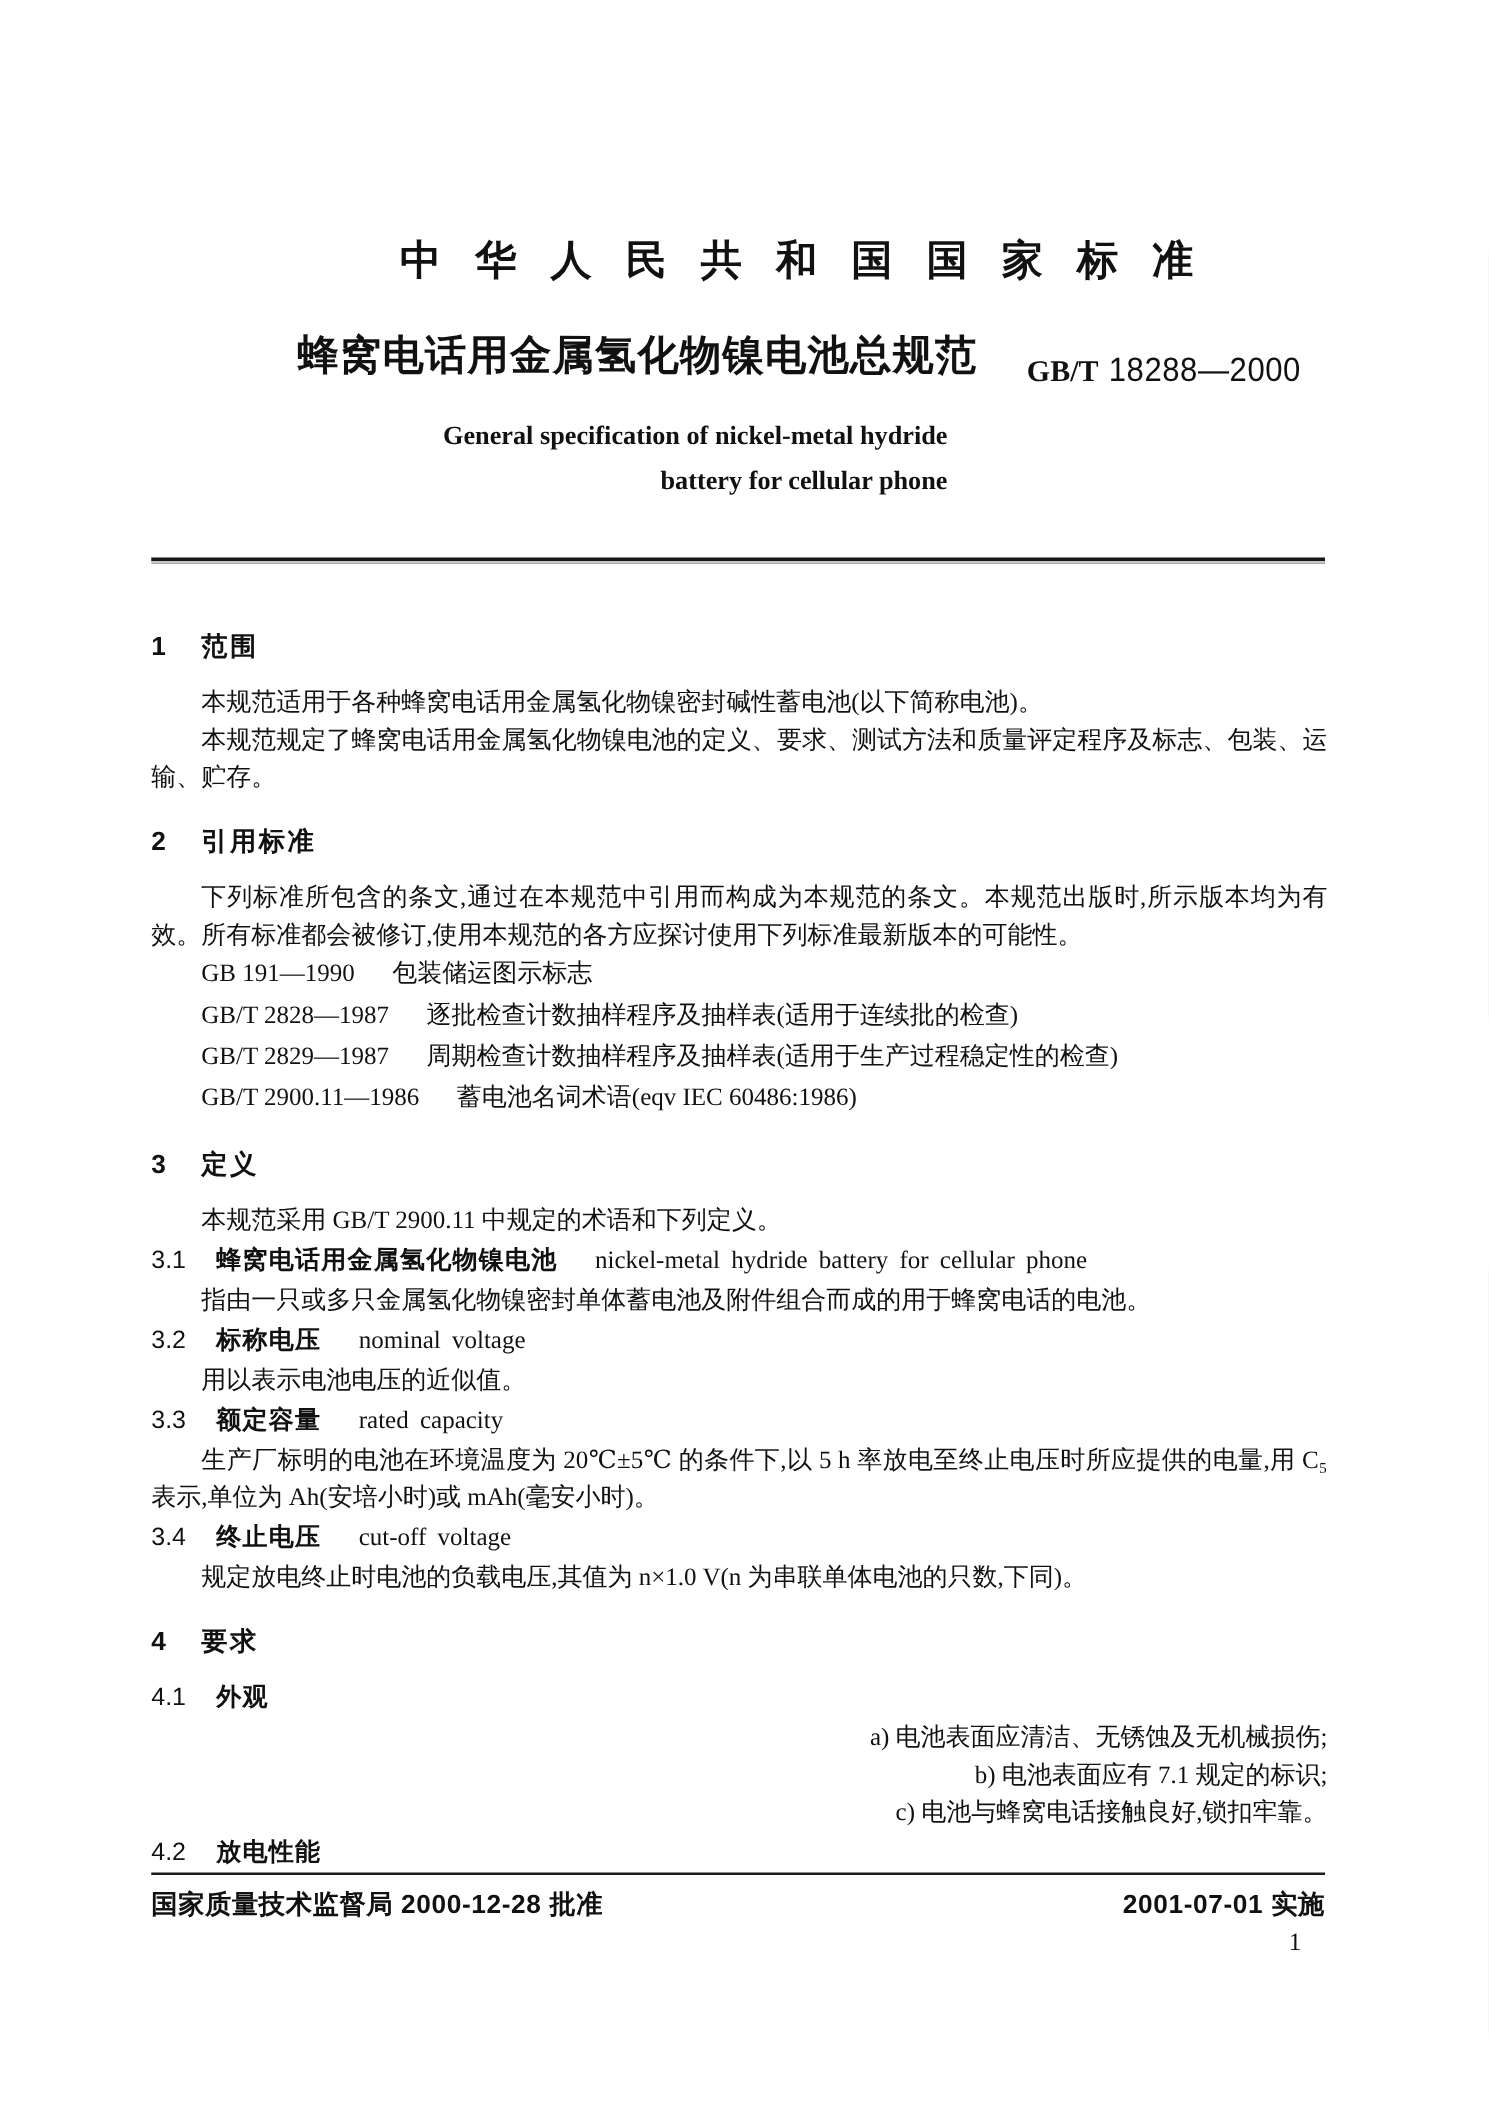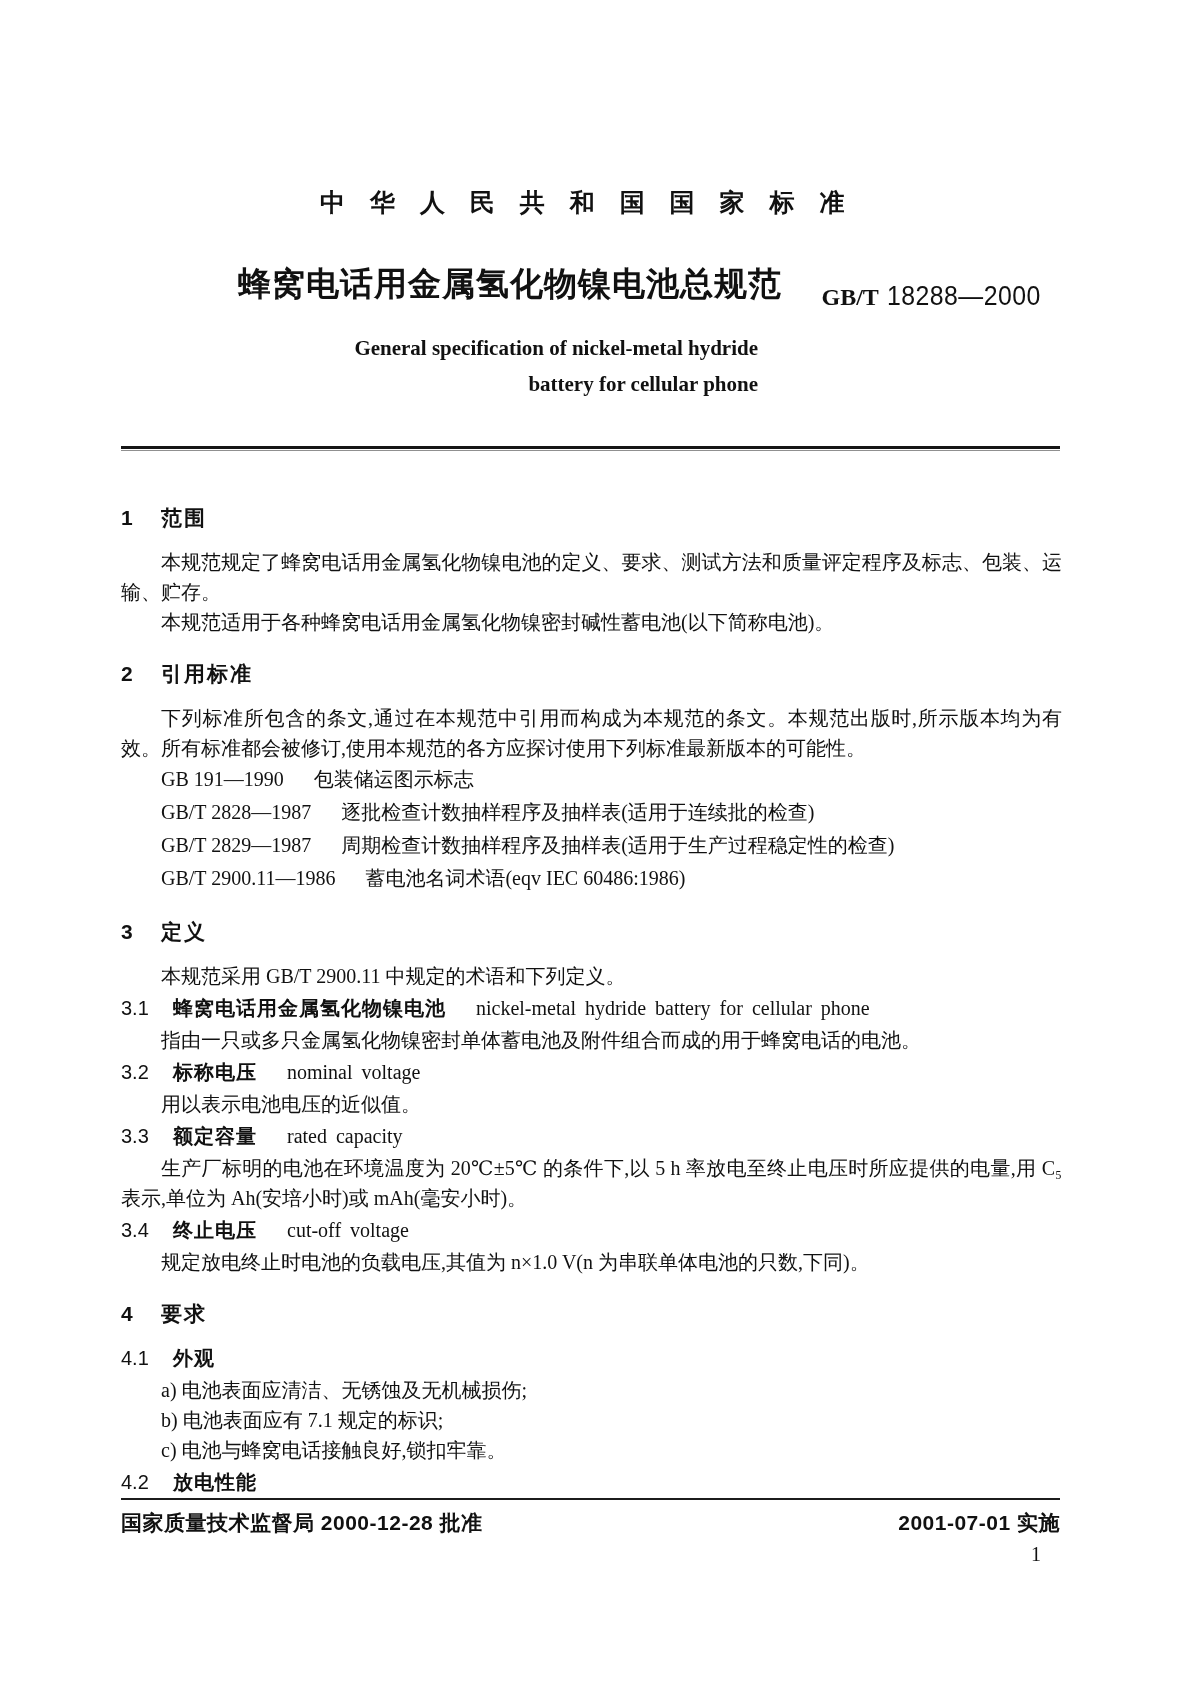--- a/index.html
+++ b/index.html
@@ -9,21 +9,21 @@
     background:#ffffff;
     color:#111;
     font-family:"Liberation Serif","DejaVu Serif",serif;
     overflow:hidden;
     margin:0 auto;
   }
   
   .nat-label{
     position:absolute;left:320px;top:186px;
     font-family:"Liberation Sans","DejaVu Sans",sans-serif;
-    font-weight:bold;font-size:25px;letter-spacing:9px;white-space:nowrap;
+    font-weight:bold;font-size:33px;letter-spacing:9px;white-space:nowrap;
   }
   .title-zh{
     position:absolute;left:238px;top:262px;
     font-family:"Liberation Sans","DejaVu Sans",sans-serif;
     font-weight:bold;font-size:33px;letter-spacing:1px;white-space:nowrap;
   }
   .std-code{
     position:absolute;right:137px;top:281px;
     white-space:nowrap;display:flex;align-items:baseline;gap:8px;
   }
@@ -67,21 +67,21 @@
     font-family:"Liberation Sans","DejaVu Sans",sans-serif;
     font-weight:bold;font-size:20px;margin-left:18px;letter-spacing:1px;
   }
   .h2 .h2en{
     font-family:"Liberation Serif","DejaVu Serif",serif;
     font-size:20px;margin-left:30px;word-spacing:4px;
   }
   .para{margin:0;text-indent:2em;text-align:justify;}
   .ref{margin:0;padding-left:2em;line-height:33px;white-space:nowrap;}
   .ref .code{margin-right:30px;}
-  .item{padding-left:2em;line-height:30px;}
+  .item{padding-left:2em;line-height:30px;text-align:right;}
   
   .rule-bottom{
     position:absolute;left:121px;top:1498px;width:939px;height:2px;background:#1c1c1c;
   }
   .footer-left,.footer-right{
     position:absolute;top:1509px;
     font-family:"Liberation Sans","DejaVu Sans",sans-serif;
     font-weight:bold;font-size:21px;white-space:nowrap;letter-spacing:.5px;
   }
   .footer-left{left:121px;}
@@ -107,22 +107,22 @@
 
   <div class="title-en">
     <div>General specification of nickel-metal hydride</div>
     <div>battery for cellular phone</div>
   </div>
 
   <div class="rule-top"></div>
 
   <div class="doc-body">
       <div class="h1"><span class="num">1</span><span class="h1t">范围</span></div>
+      <p class="para">本规范适用于各种蜂窝电话用金属氢化物镍密封碱性蓄电池(以下简称电池)。</p>
       <p class="para">本规范规定了蜂窝电话用金属氢化物镍电池的定义、要求、测试方法和质量评定程序及标志、包装、运输、贮存。</p>
-      <p class="para">本规范适用于各种蜂窝电话用金属氢化物镍密封碱性蓄电池(以下简称电池)。</p>
       <div class="h1"><span class="num">2</span><span class="h1t">引用标准</span></div>
       <p class="para">下列标准所包含的条文,通过在本规范中引用而构成为本规范的条文。本规范出版时,所示版本均为有效。所有标准都会被修订,使用本规范的各方应探讨使用下列标准最新版本的可能性。</p>
       <div class="ref"><span class="code">GB 191—1990</span><span class="rt">包装储运图示标志</span></div>
       <div class="ref"><span class="code">GB/T 2828—1987</span><span class="rt">逐批检查计数抽样程序及抽样表(适用于连续批的检查)</span></div>
       <div class="ref"><span class="code">GB/T 2829—1987</span><span class="rt">周期检查计数抽样程序及抽样表(适用于生产过程稳定性的检查)</span></div>
       <div class="ref"><span class="code">GB/T 2900.11—1986</span><span class="rt">蓄电池名词术语(eqv IEC 60486:1986)</span></div>
       <div class="h1"><span class="num">3</span><span class="h1t">定义</span></div>
       <p class="para">本规范采用 GB/T 2900.11 中规定的术语和下列定义。</p>
       <div class="h2"><span class="num">3.1</span><span class="h2zh">蜂窝电话用金属氢化物镍电池</span><span class="h2en">nickel-metal hydride battery for cellular phone</span></div>
       <p class="para">指由一只或多只金属氢化物镍密封单体蓄电池及附件组合而成的用于蜂窝电话的电池。</p>

